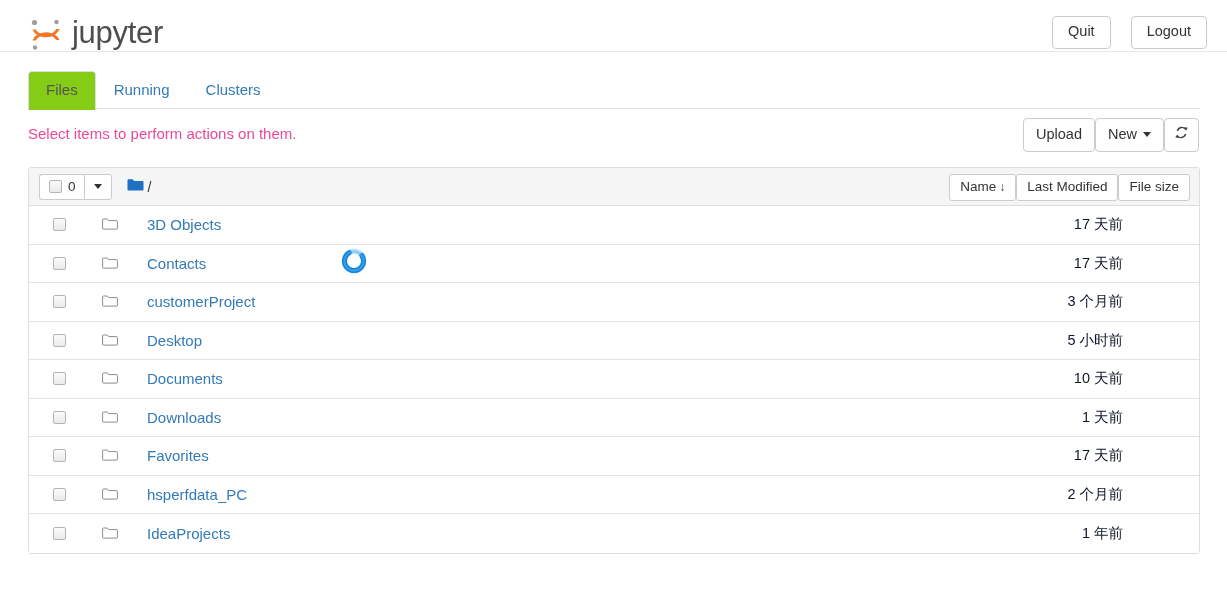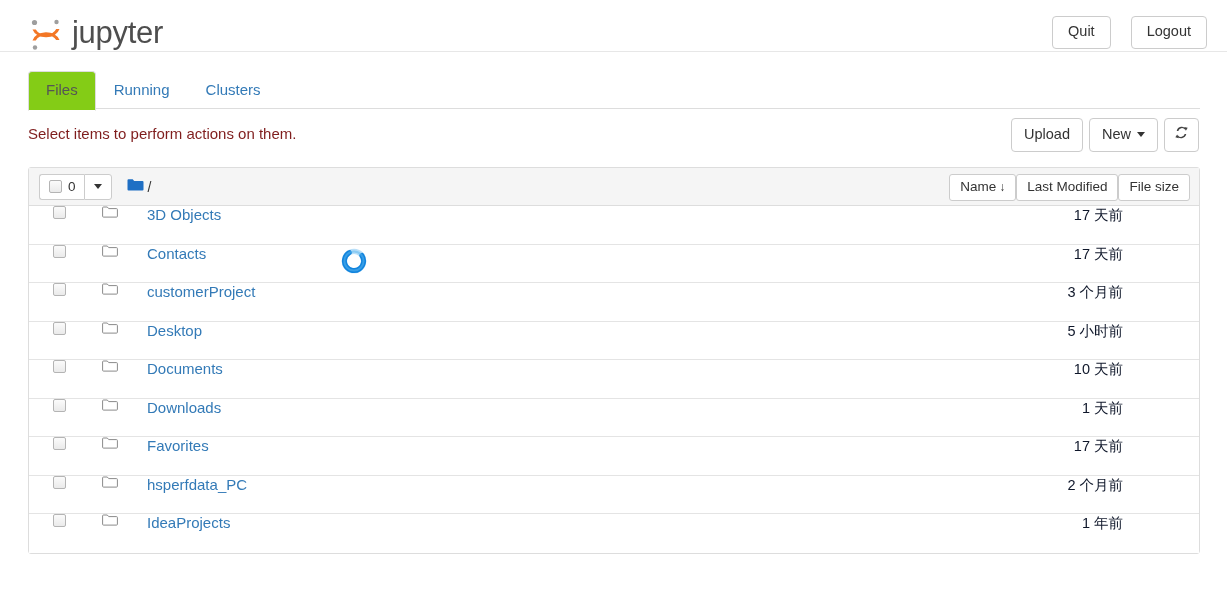--- a/index.html
+++ b/index.html
@@ -96,27 +96,26 @@
   #action-row {
     position: relative;
     margin: 0 28px;
     height: 42px;
     margin-top: 9px;
   }
   #select-hint {
     position: absolute;
     left: 0; top: 7px;
     font-size: 15px;
-    color: #7f1d1d;
+    color: #ec4899;
   }
   #action-buttons {
     position: absolute;
     right: 0; top: 0;
     display: flex;
-    gap: 6px;
   }
   .act-btn {
     font-family: "Liberation Sans", sans-serif;
     font-size: 14.5px;
     color: #333333;
     background: #ffffff;
     border: 1px solid #cccccc;
     border-radius: 4px;
     padding: 6px 12px 7px 12px;
     line-height: 1.2;
@@ -219,21 +218,21 @@
   .sort-arrow {
     font-size: 12px;
     margin-left: 3px;
   }
 
   .row {
     position: relative;
     height: 38.5px;
     border-bottom: 1px solid #e4e4e4;
     display: flex;
-    align-items: flex-start;
+    align-items: center;
     padding-left: 24px;
     background: #ffffff;
     gap: 20px;
   }
   .row:last-child { border-bottom: none; }
   .row-cbx {
     margin-right: 16px;
     flex: 0 0 auto;
   }
   .folder-icon {

